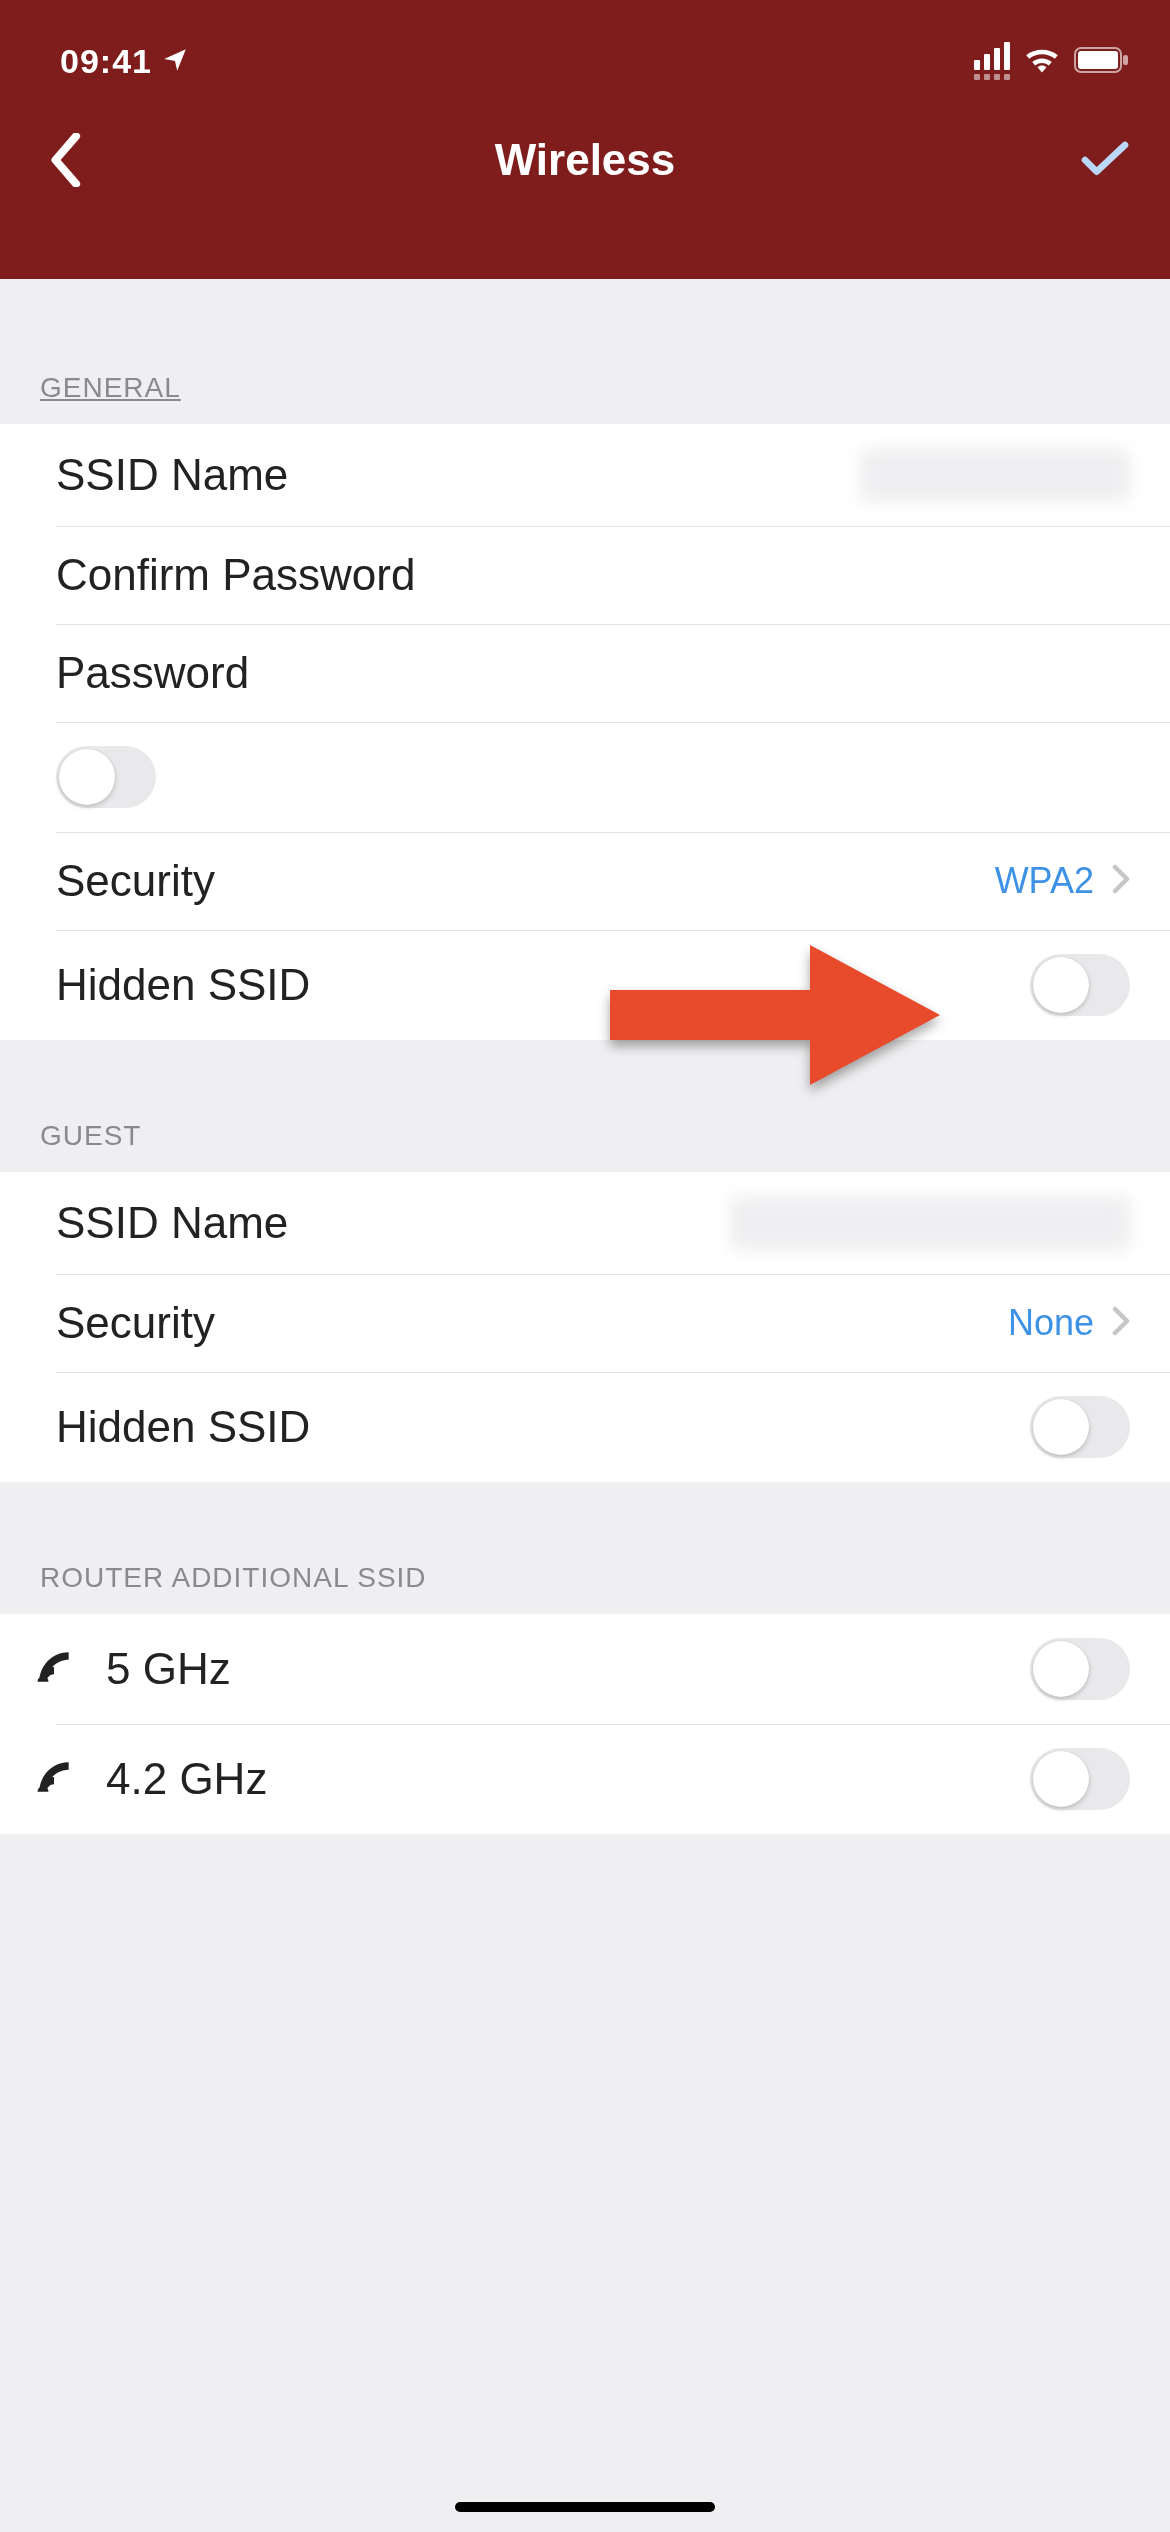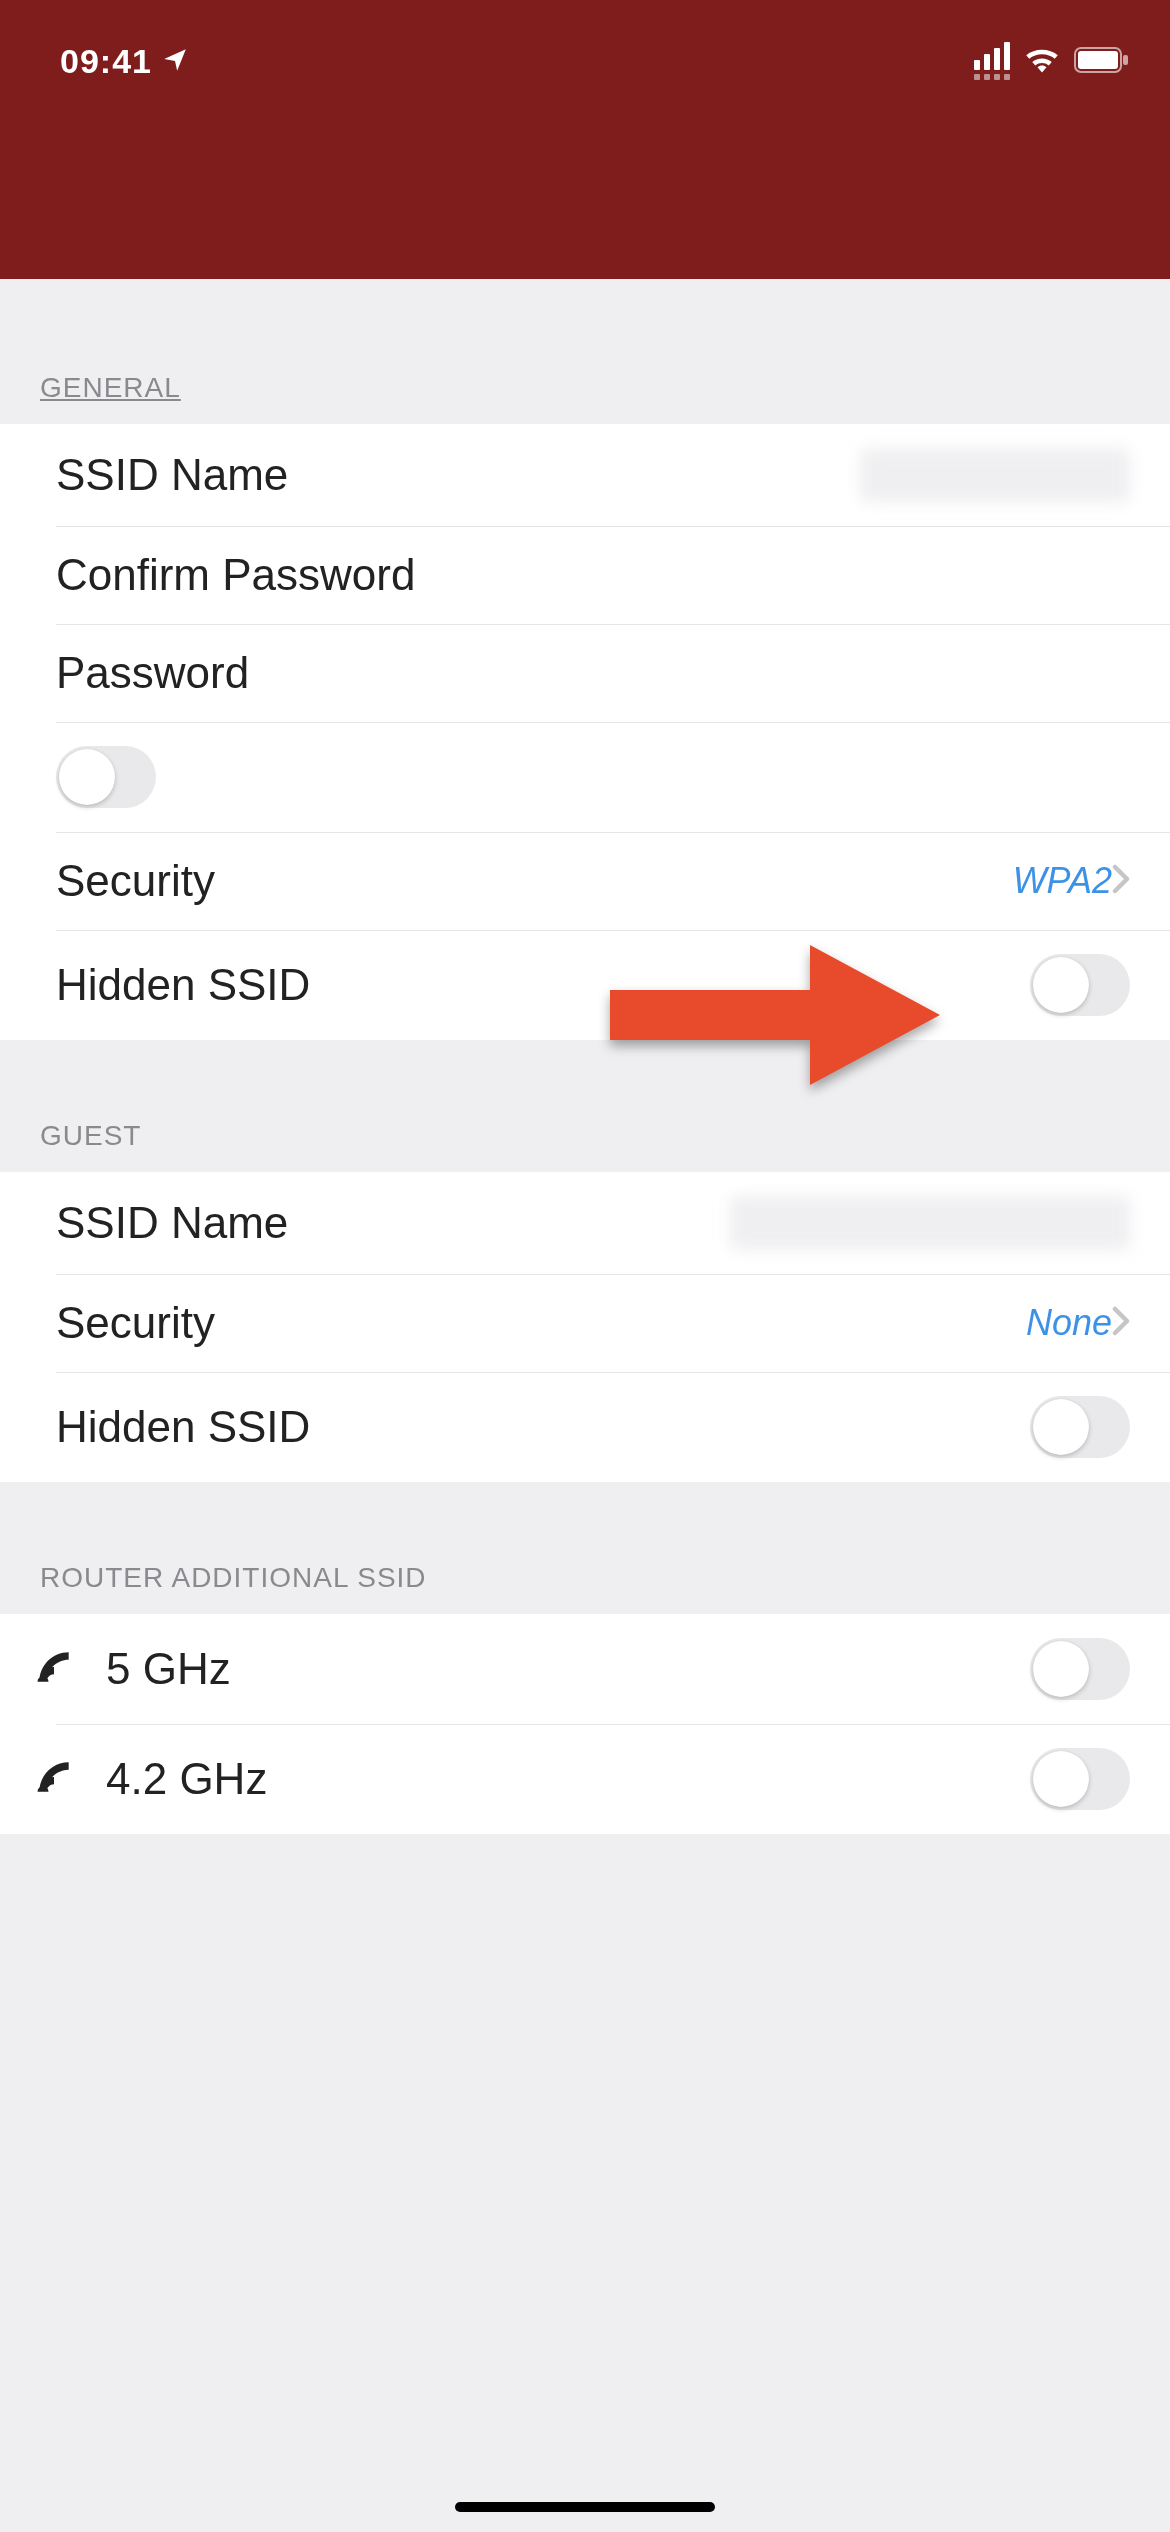--- a/index.html
+++ b/index.html
@@ -89,21 +89,21 @@
   }
   .row.with-icon { padding-left: 32px; }
   .row-label {
     font-size: 44px;
     color:#222;
     flex:1;
   }
   .row-value {
     font-size: 36px;
     color:#3E92E6;
-    font-style: italic;
+    margin-right: 18px;
   }
   .chevron {
     color:#C6C6C9;
   }
   .blurred {
     width: 270px; height: 54px;
     background: #EFEFF1;
     border-radius: 6px;
     filter: blur(8px);
   }
@@ -184,20 +184,33 @@
       </span>
       <span class="battery-icon">
         <svg width="56" height="26" viewBox="0 0 56 26">
             <rect x="1" y="1" width="46" height="24" rx="6" fill="none" stroke="#fff" stroke-width="2" opacity="0.6"></rect>
             <rect x="4" y="4" width="40" height="18" rx="3" fill="#fff"></rect>
             <rect x="49" y="8" width="5" height="10" rx="2" fill="#fff" opacity="0.6"></rect>
           </svg>
       </span>
     </div>
   </div>
+  <div class="nav-bar">
+    <div class="nav-back">
+      <svg width="34" height="54" viewBox="0 0 20 34">
+          <path d="M17 2 4 17l13 15" stroke="#fff" stroke-width="5" fill="none" stroke-linecap="round" stroke-linejoin="round"></path>
+        </svg>
+    </div>
+    <div class="nav-title">Wireless</div>
+    <div class="nav-confirm">
+      <svg width="50" height="40" viewBox="0 0 30 24">
+          <path d="M3 12l7 7L27 3" stroke="#BBD8F7" stroke-width="4" fill="none" stroke-linecap="round" stroke-linejoin="round"></path>
+        </svg>
+    </div>
+  </div>
 </div>
 
 <div class="section-header first">GENERAL</div>
 <div class="group">
   <div class="row">
     <div class="row-label">SSID Name</div>
     <div class="blurred"></div>
   </div>
   <div class="row">
     <div class="row-label">Confirm Password</div>

